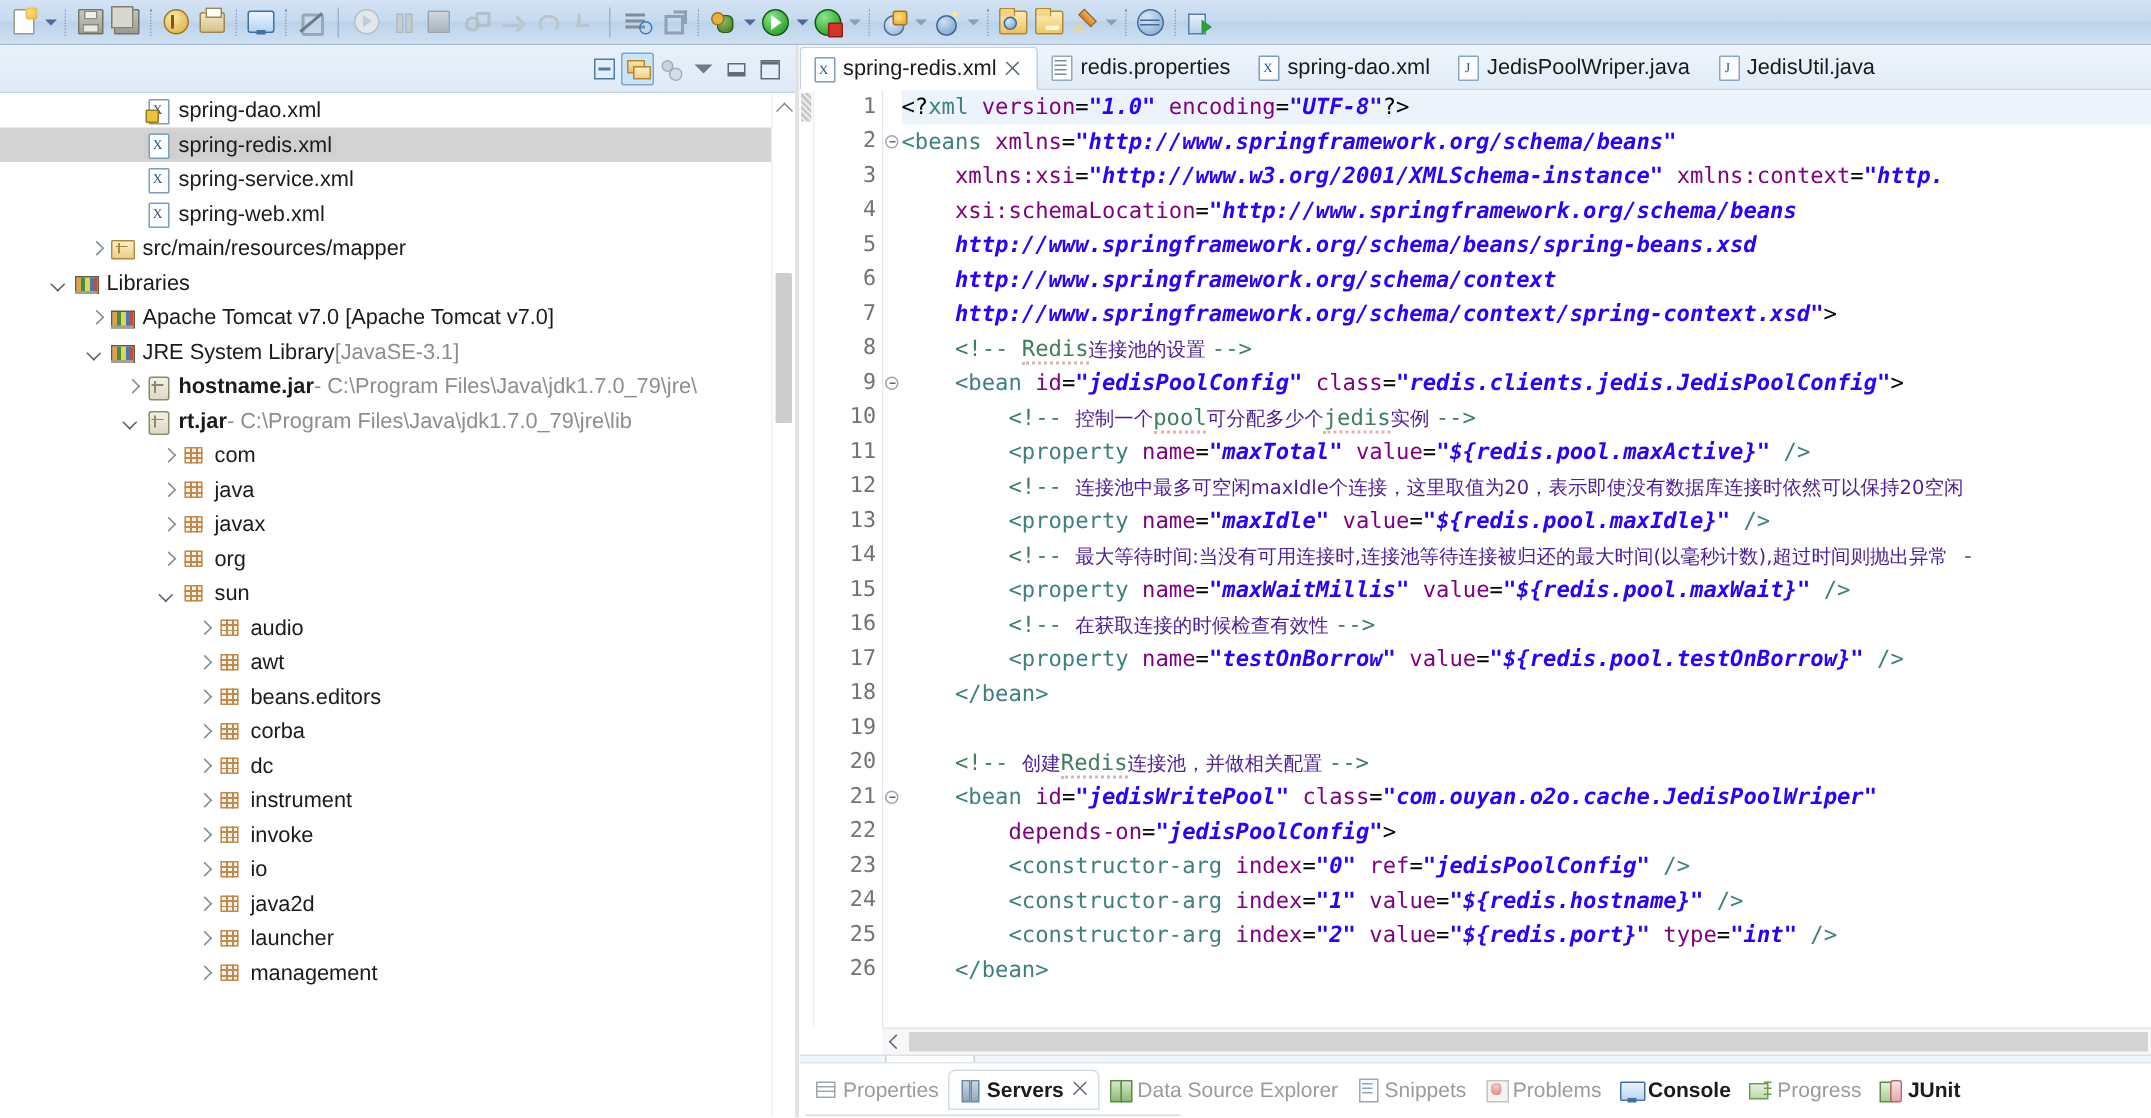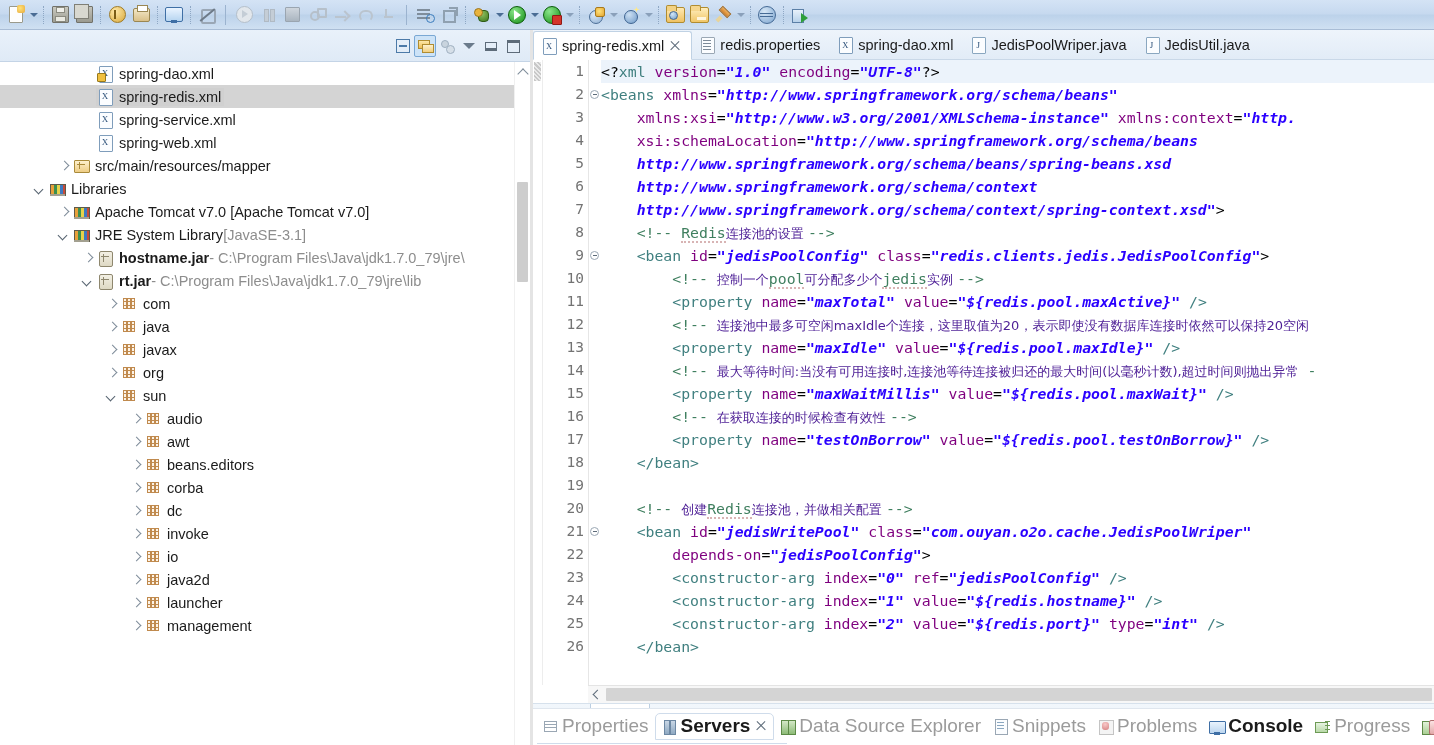--- a/index.html
+++ b/index.html
@@ -448,21 +448,21 @@
     width:901px; height:37px;
     background:#ffffff;
     border-top:1px solid #dfe6ee;
   }
   .bv-tabs {
     position:absolute; left:4px; top:3px;
     display:flex; align-items:center; height:28px;
   }
   .bv-tab {
     display:flex; align-items:center; height:26px;
-    padding:0 6px; font-size:19px; color:#9b9b9b;
+    padding:0 6px; font-size:14px; color:#9b9b9b;
     white-space:nowrap; box-sizing:border-box;
   }
   .bv-tab.active {
     background:#ffffff; border:1px solid #cfdceb;
     border-radius:5px 5px 0 0; color:#1a1a1a; font-weight:bold;
     height:27px;
   }
   .bv-tab.strong { color:#1a1a1a; font-weight:bold; }
   .bv-icon { width:15px;height:15px;margin-right:4px;position:relative;flex:none;}
 
@@ -787,20 +787,28 @@
             <span class="ticon pkg"></span>
             <span>corba</span>
           </span>
         </div>
         <div class="tree-row">
           <span style="display: inline-block; width: 126px; flex: 0 0 auto;"></span>
           <span class="arrow closed"></span>
           <span class="sel-wrap">
             <span class="ticon pkg"></span>
             <span>dc</span>
+          </span>
+        </div>
+        <div class="tree-row">
+          <span style="display: inline-block; width: 126px; flex: 0 0 auto;"></span>
+          <span class="arrow closed"></span>
+          <span class="sel-wrap">
+            <span class="ticon pkg"></span>
+            <span>instrument</span>
           </span>
         </div>
         <div class="tree-row">
           <span style="display: inline-block; width: 126px; flex: 0 0 auto;"></span>
           <span class="arrow closed"></span>
           <span class="sel-wrap">
             <span class="ticon pkg"></span>
             <span>invoke</span>
           </span>
         </div>

